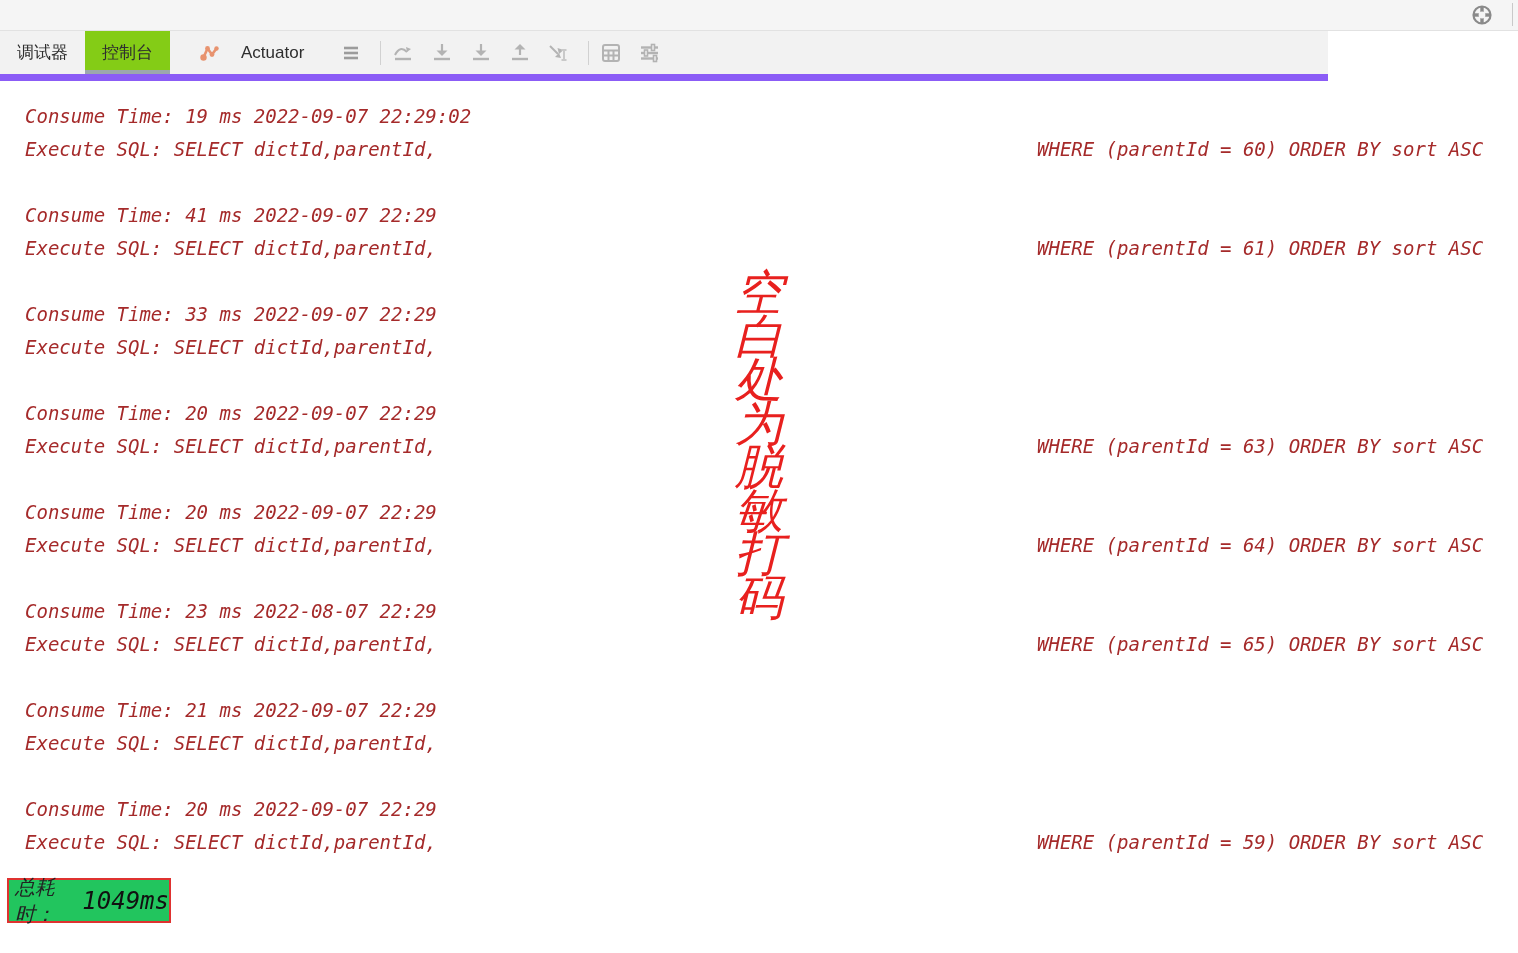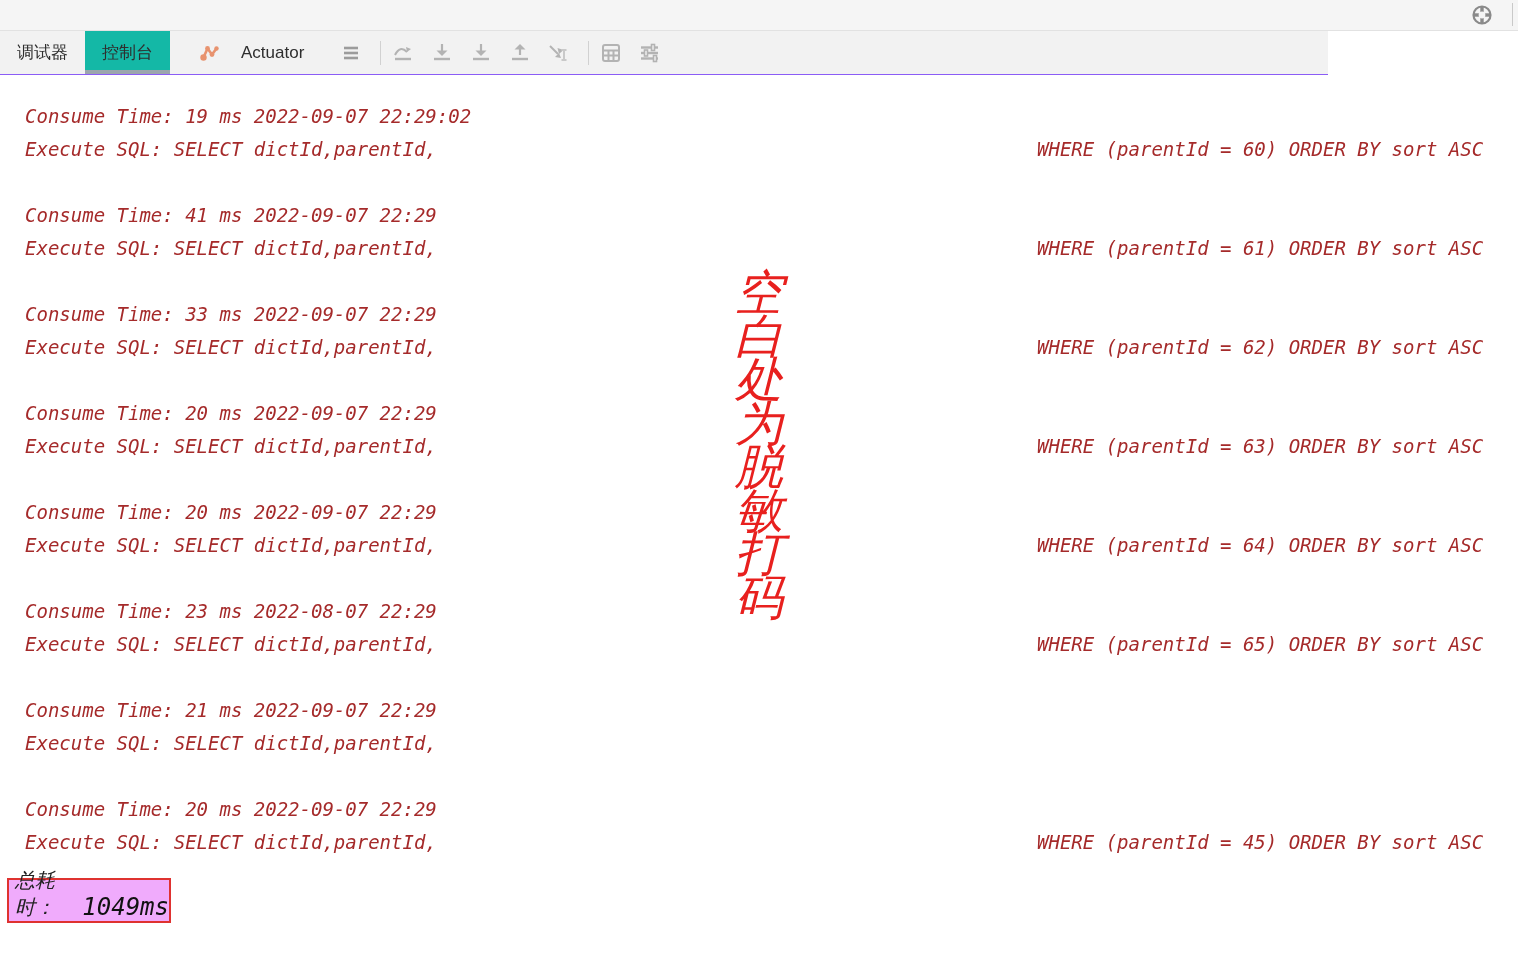--- a/index.html
+++ b/index.html
@@ -5,38 +5,38 @@
   html,body{margin:0;padding:0;}
   body{font-family:"Liberation Sans",sans-serif;background:#fff;}
   .app{position:relative;width:1518px;height:953px;overflow:hidden;background:#fff;}
 
   
   .top-strip{position:absolute;left:0;top:0;width:1518px;height:30px;background:#f5f5f5;border-bottom:1px solid #e2e2e2;}
   .target-btn{position:absolute;left:1469px;top:2px;width:26px;height:26px;display:flex;align-items:center;justify-content:center;cursor:pointer;}
   .strip-vline{position:absolute;left:1512px;top:3px;width:1px;height:23px;background:#c9c9c9;}
 
   
-  .tab-bar{position:absolute;left:0;top:31px;width:1328px;height:43px;background:#f2f2f2;border-bottom:1px solid #8b5cf6;display:flex;align-items:stretch;}
+  .tab-bar{position:absolute;left:0;top:31px;width:1328px;height:43px;background:#f2f2f2;border-bottom:7px solid #8b5cf6;display:flex;align-items:stretch;}
   .tab{display:flex;align-items:center;padding:0 17px;font-size:17px;color:#2e2e2e;position:relative;cursor:pointer;white-space:nowrap;}
   .tab:first-child{margin-left:0;}
-  .tab.active{background:#14b8a6;}
+  .tab.active{background:#84cc16;}
   .tab.active::after{content:"";position:absolute;left:0;right:0;bottom:0;height:4px;background:#9ca6ae;}
   .tab .tab-icon{margin-right:6px;display:inline-flex;}
   .toolbar-group{display:flex;align-items:center;margin-left:18px;}
   .icon-btn{width:24px;height:24px;display:flex;align-items:center;justify-content:center;margin-right:15px;cursor:pointer;}
   .tb-sep{width:1px;height:24px;background:#d1d1d1;margin:0 10px 0 2px;}
 
   
   .console{position:absolute;left:0;top:91px;width:1518px;height:878px;background:#ffffff;font-family:"DejaVu Sans Mono","Liberation Mono",monospace;font-style:italic;}
   .cline{position:absolute;left:25px;height:33px;line-height:33px;font-size:19px;color:#a52a2a;white-space:pre;}
   .wline{position:absolute;left:1037px;height:33px;line-height:33px;font-size:19px;color:#a52a2a;white-space:pre;}
 
   .watermark{position:absolute;left:735px;top:180px;width:44px;font-family:"DejaVu Serif","Liberation Serif",serif;font-size:48px;line-height:43.5px;color:#e8201e;text-align:center;word-break:break-all;}
 
-  .total-box{position:absolute;left:7px;top:787px;width:164px;height:45px;border:2px solid #df3230;display:flex;align-items:flex-end;padding-left:6px;box-sizing:border-box;background:#f0abfc;}
+  .total-box{position:absolute;left:7px;top:787px;width:164px;height:45px;border:2px solid #df3230;display:flex;align-items:center;padding-left:6px;box-sizing:border-box;background:#22c55e;}
   .total-label{font-family:"DejaVu Serif","Liberation Serif",serif;font-size:20px;color:#222222;}
   .total-value{font-family:"DejaVu Sans Mono","Liberation Mono",monospace;font-size:24px;color:#111111;}
 
   .log-line{position:absolute;left:13px;top:838px;height:33px;line-height:33px;font-size:19px;white-space:pre;}
   .log-ts{color:#dc3b33;margin-right:11px;}
   .log-thread{color:#3d9b3d;margin-right:11px;}
   .log-level{color:#151515;margin-right:11px;}
   .log-logger{color:#bc0ebc;font-weight:bold;margin-right:11px;}
   .log-msg{color:#151515;}
 </style>
@@ -154,40 +154,39 @@
     <div class="cline" style="top:9px">Consume Time: 19 ms 2022-09-07 22:29:02</div>
     <div class="cline" style="top:42px">Execute SQL: SELECT dictId,parentId,</div>
     <div class="wline" style="top:42px">WHERE (parentId = 60) ORDER BY sort ASC</div>
 
     <div class="cline" style="top:108px">Consume Time: 41 ms 2022-09-07 22:29</div>
     <div class="cline" style="top:141px">Execute SQL: SELECT dictId,parentId,</div>
     <div class="wline" style="top:141px">WHERE (parentId = 61) ORDER BY sort ASC</div>
 
     <div class="cline" style="top:207px">Consume Time: 33 ms 2022-09-07 22:29</div>
     <div class="cline" style="top:240px">Execute SQL: SELECT dictId,parentId,</div>
-    <div class="wline" style="top:240px">WHERE (parentId = 62) ORDER BY sort ASC</div>
 
     <div class="cline" style="top:306px">Consume Time: 20 ms 2022-09-07 22:29</div>
     <div class="cline" style="top:339px">Execute SQL: SELECT dictId,parentId,</div>
     <div class="wline" style="top:339px">WHERE (parentId = 63) ORDER BY sort ASC</div>
 
     <div class="cline" style="top:405px">Consume Time: 20 ms 2022-09-07 22:29</div>
     <div class="cline" style="top:438px">Execute SQL: SELECT dictId,parentId,</div>
     <div class="wline" style="top:438px">WHERE (parentId = 64) ORDER BY sort ASC</div>
 
     <div class="cline" style="top:504px">Consume Time: 23 ms 2022-08-07 22:29</div>
     <div class="cline" style="top:537px">Execute SQL: SELECT dictId,parentId,</div>
     <div class="wline" style="top:537px">WHERE (parentId = 65) ORDER BY sort ASC</div>
 
     <div class="cline" style="top:603px">Consume Time: 21 ms 2022-09-07 22:29</div>
     <div class="cline" style="top:636px">Execute SQL: SELECT dictId,parentId,</div>
 
     <div class="cline" style="top:702px">Consume Time: 20 ms 2022-09-07 22:29</div>
     <div class="cline" style="top:735px">Execute SQL: SELECT dictId,parentId,</div>
-    <div class="wline" style="top:735px">WHERE (parentId = 45) ORDER BY sort ASC</div>
+    <div class="wline" style="top:735px">WHERE (parentId = 59) ORDER BY sort ASC</div>
 
     <div class="watermark">空白处为脱敏打码</div>
 
     <div class="total-box">
       <span class="total-label">总耗时：</span>
       <span class="total-value">1049ms</span>
     </div>
 
     <div class="log-line">
       <span class="log-ts">2022-09-07 22:29:02</span><span class="log-thread">[XNIO-1 task-1]</span><span class="log-level">DEBUG</span><span class="log-logger">c.d.c.i.PlusWebInvokeTimeInterceptor</span><span class="log-msg">- &lt;0&gt;&lt;11244990691475520&gt; [PLUS]结束请求 =&gt; URL[G</span>

